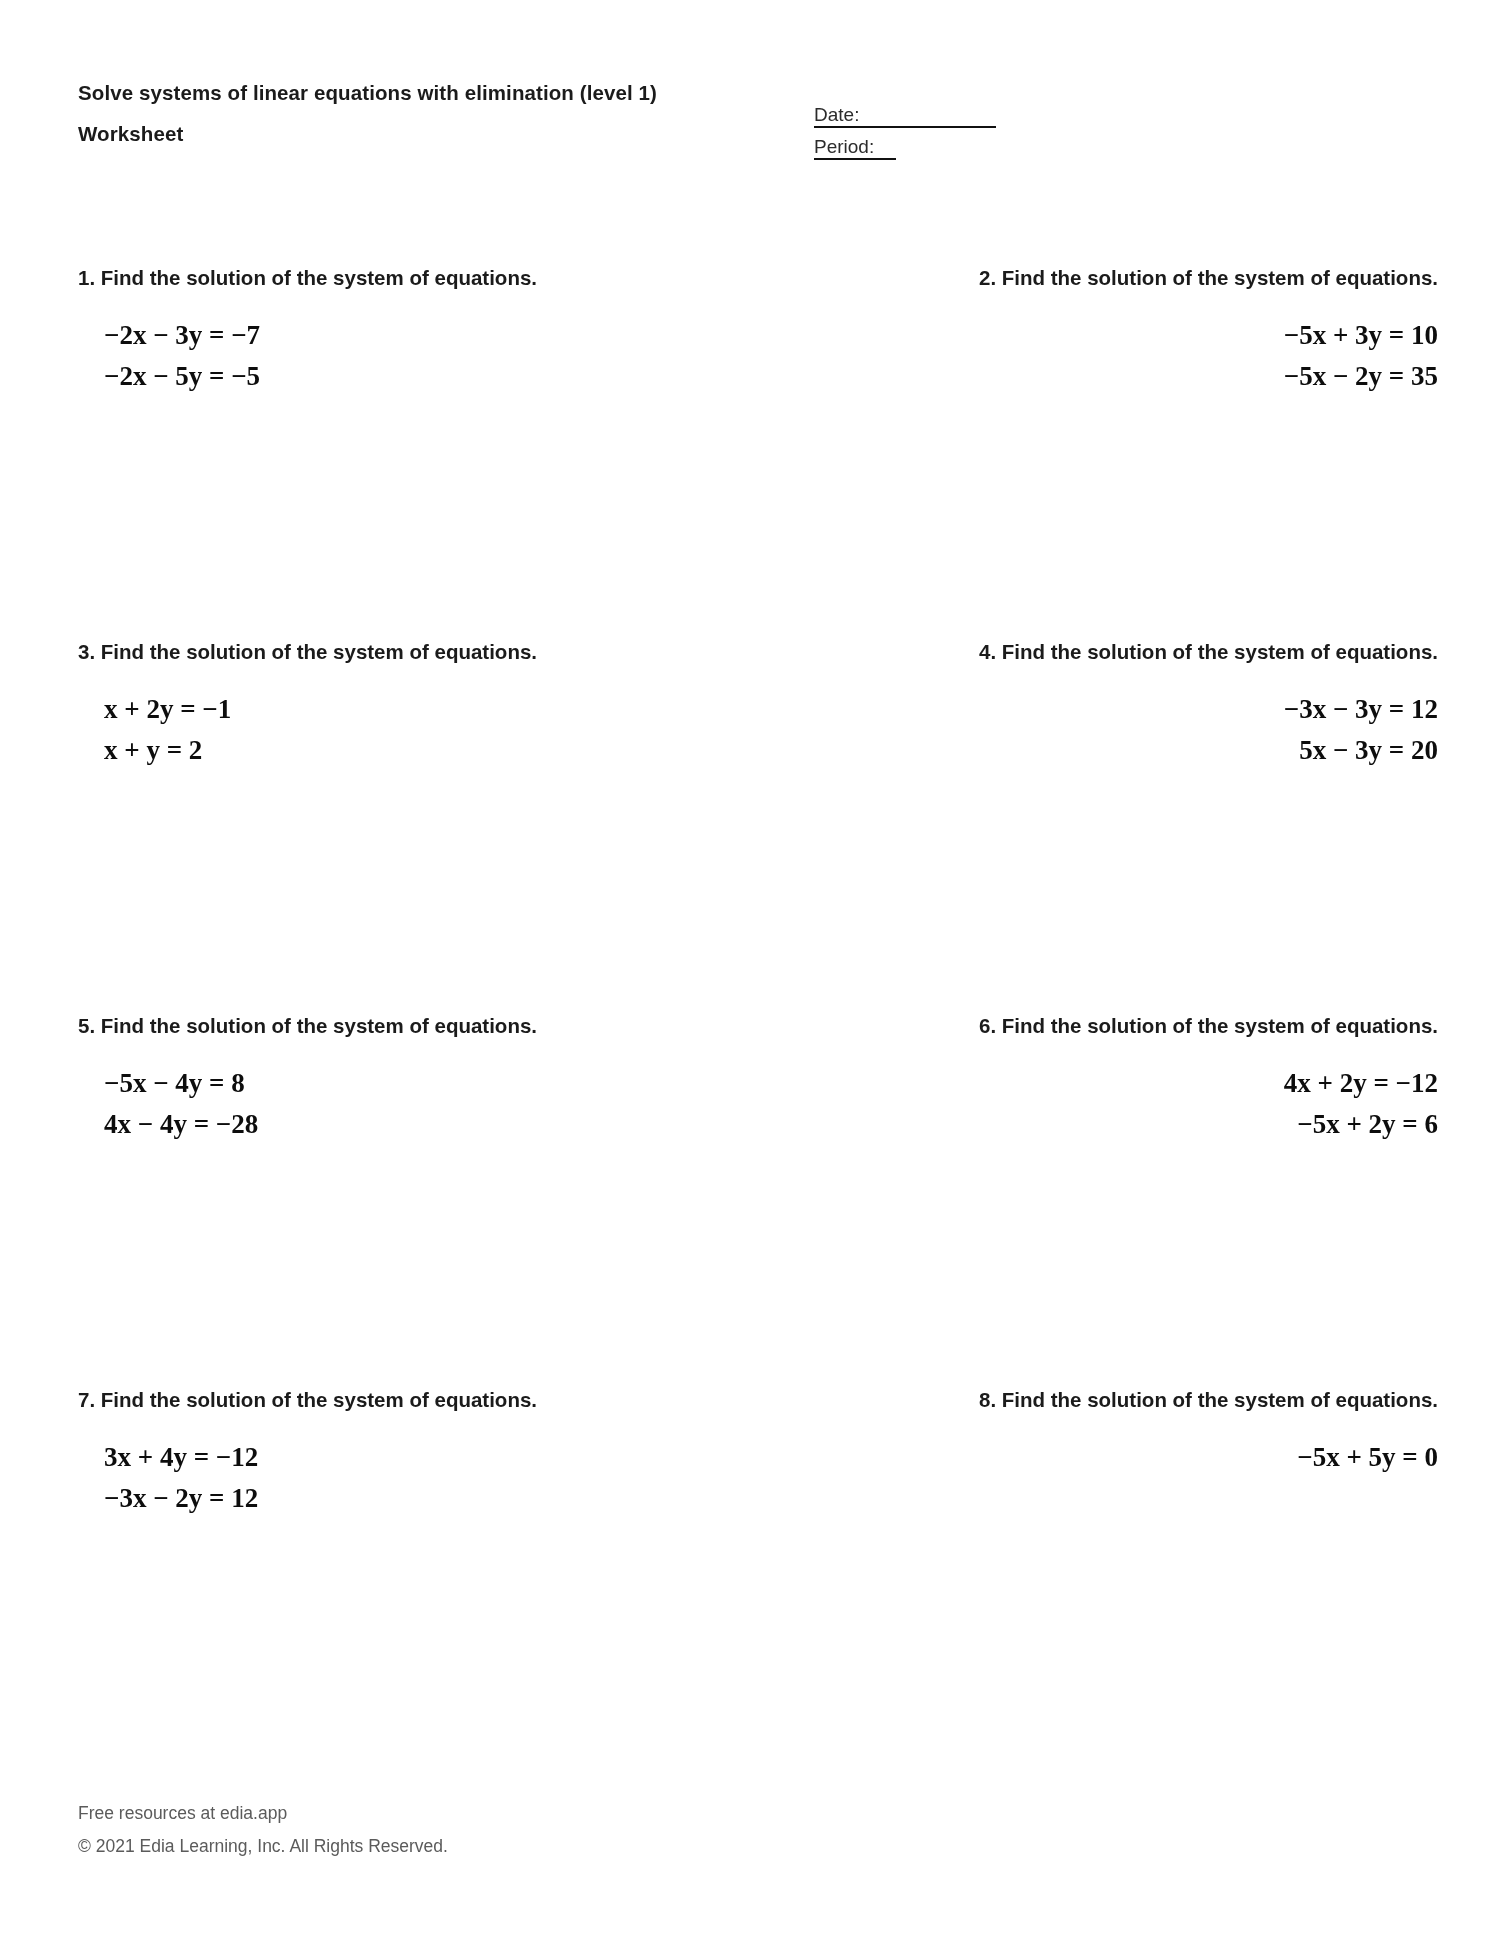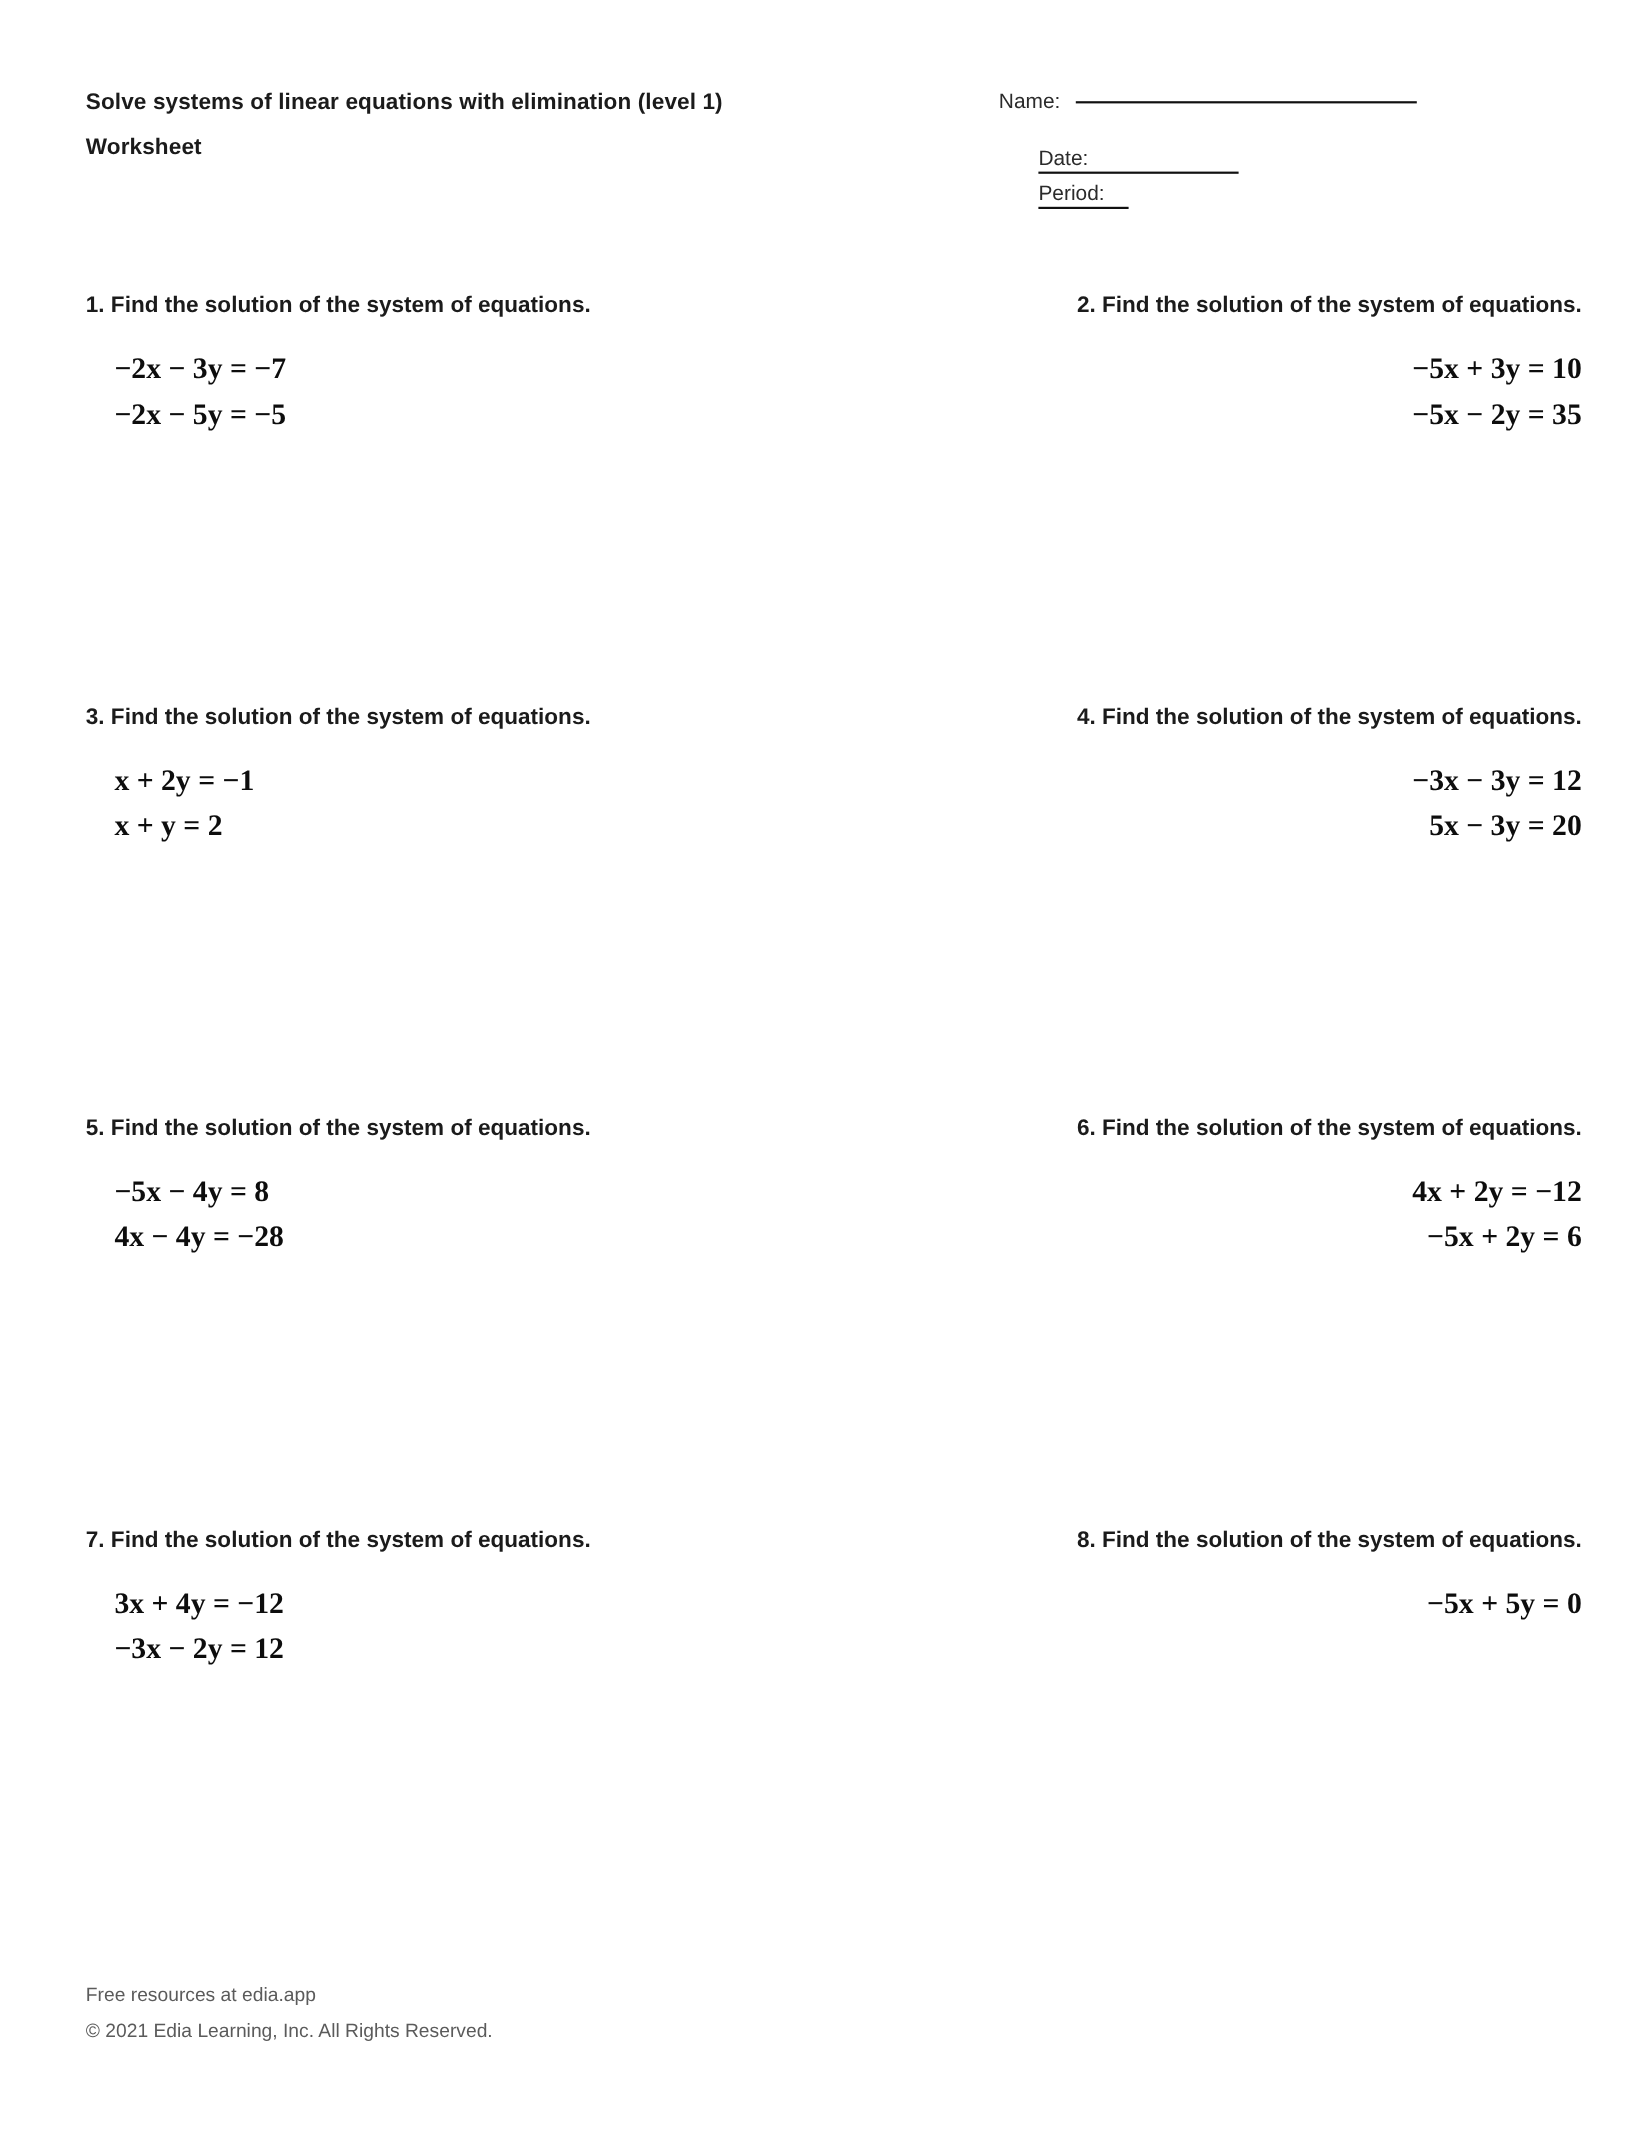--- a/index.html
+++ b/index.html
@@ -23,21 +23,20 @@
     padding: 0;
   }
 
   
   .header {
     position: absolute;
     top: 72px;
     left: 78px;
     right: 62px;
     display: flex;
-    justify-content: space-between;
     align-items: flex-start;
   }
   .title-block {
     width: 700px;
   }
   .title-line {
     font-size: 20.5px;
     font-weight: bold;
     letter-spacing: 0.1px;
     line-height: 41px;
@@ -129,24 +128,20 @@
 
 <div class="page">
 
   <div class="header">
     <div class="title-block">
       <div class="title-line">Solve systems of linear equations with elimination (level 1)</div>
       <div class="title-line">Worksheet</div>
     </div>
 
     <div class="meta-block">
-      <div class="meta-row">
-        <span class="meta-label">Name:</span>
-        <span class="rule name-rule"></span>
-      </div>
       <div class="meta-row second">
         <span class="meta-label">Date:</span>
         <span class="rule date-rule"></span>
         <span class="meta-label period">Period:</span>
         <span class="rule period-rule"></span>
       </div>
     </div>
   </div>
 
   <div class="problems">

